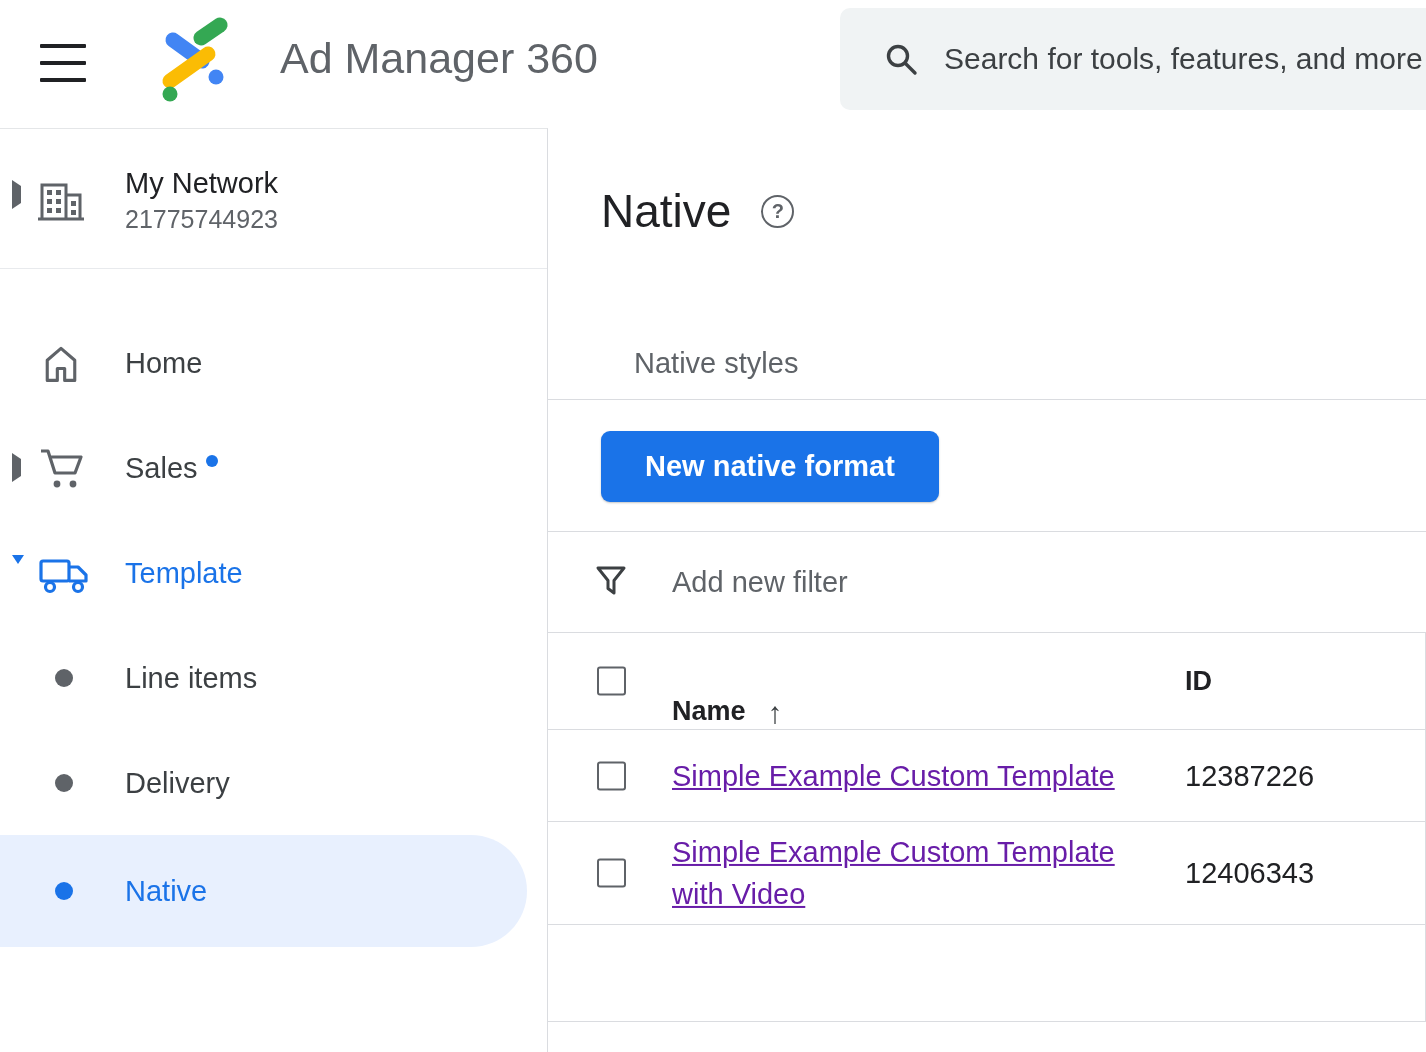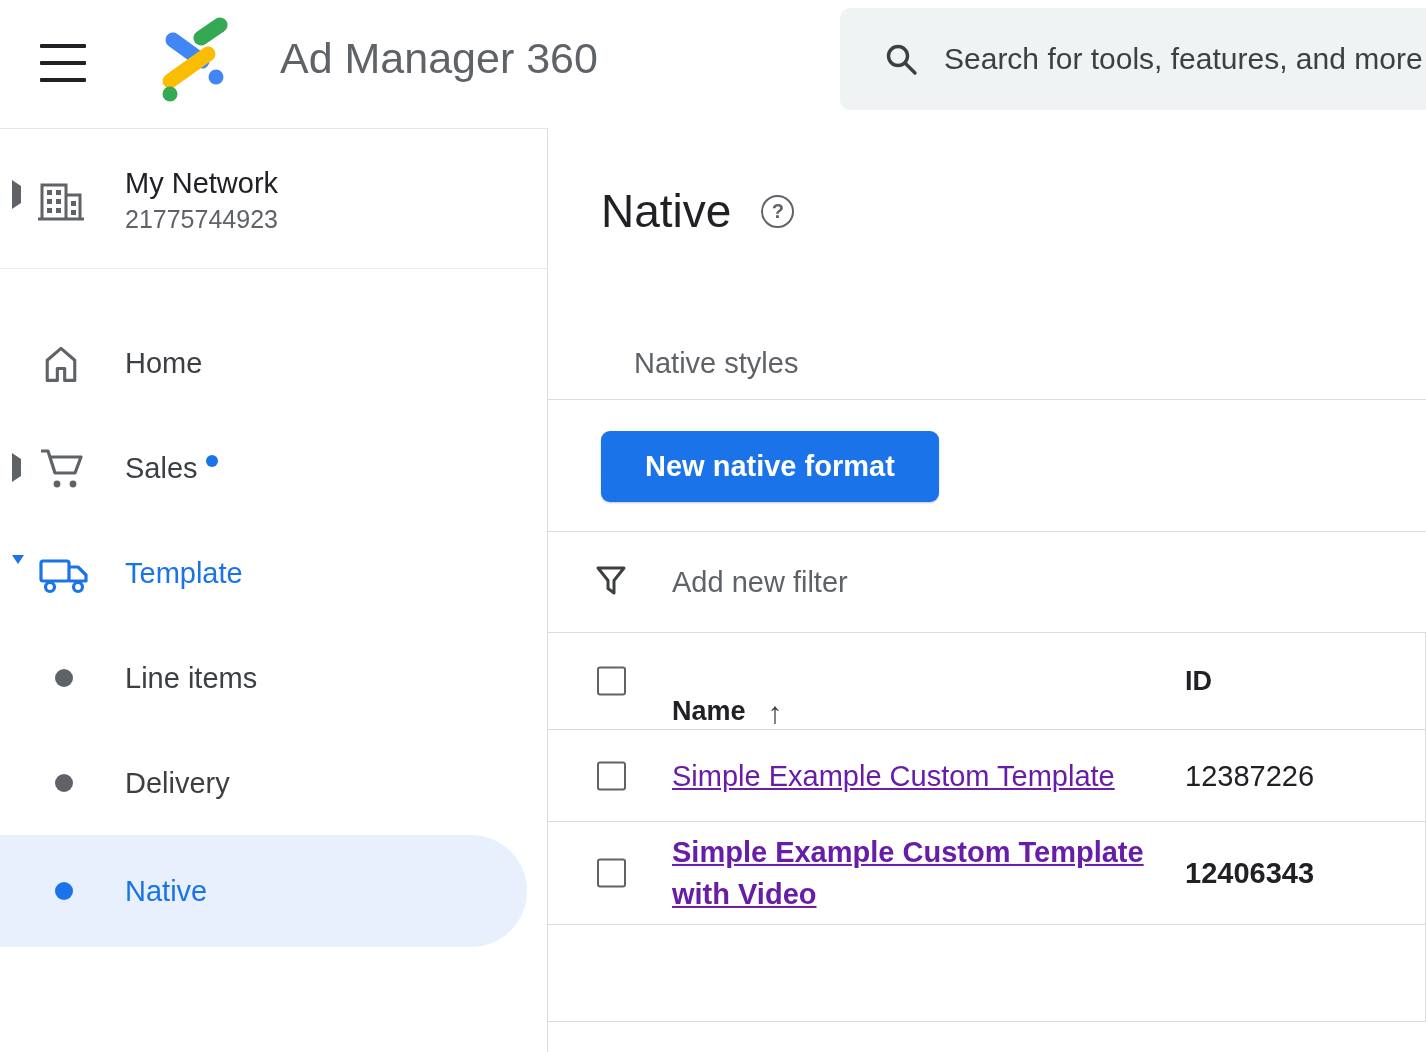--- a/index.html
+++ b/index.html
@@ -53,21 +53,21 @@
   .primary-btn { position:absolute; left:53px; top:31px; height:71px; padding:0 44px; background:#1a73e8; color:#fff; border:none; border-radius:9px; font-size:29px; font-weight:700; font-family:inherit; cursor:pointer; box-shadow:0 1px 2px rgba(60,64,67,.3); }
 
   .filter-row { position:absolute; left:0; right:0; top:404px; height:101px; border-bottom:1px solid #dadce0; }
   .funnel-icon { position:absolute; left:47px; top:32px; display:flex; cursor:pointer; }
   .filter-label { position:absolute; left:124px; top:50%; transform:translateY(-50%); font-size:29px; color:#5f6368; cursor:pointer; }
 
   .table { position:absolute; left:0; right:0; top:505px; border-right:1px solid #dadce0; }
   .trow { position:relative; border-bottom:1px solid #dadce0; }
   .trow.thead { height:97px; }
   .trow.r1 { height:92px; }
-  .trow.r2 { height:103px;font-weight:bold; }
+  .trow.r2 { height:103px; }
   .trow.empty { height:97px; }
   .checkbox { position:absolute; left:49px; top:50%; transform:translateY(-50%); width:29px; height:29px; border:2.5px solid #5f6368; border-radius:3px; background:#fff; cursor:pointer; }
   .col-name-head { position:absolute; left:124px; top:50%; transform:translateY(-50%); font-size:27px; font-weight:700; color:#202124; display:flex; align-items:flex-start; cursor:pointer;margin-top:32px; }
   .sort-arrow { margin-left:22px; font-size:30px; font-weight:400; color:#3c4043; }
   .col-id-head { position:absolute; left:637px; top:50%; transform:translateY(-50%); font-size:27px; font-weight:700; color:#202124; }
   .cell-link { position:absolute; left:124px; top:50%; transform:translateY(-50%); max-width:472px; font-size:29px; line-height:1.45; color:#681da8; text-decoration:underline; cursor:pointer; display:inline-block; }
   .cell-id { position:absolute; left:637px; top:50%; transform:translateY(-50%); font-size:29px; color:#202124; }
 </style>
 </head>
 <body>

